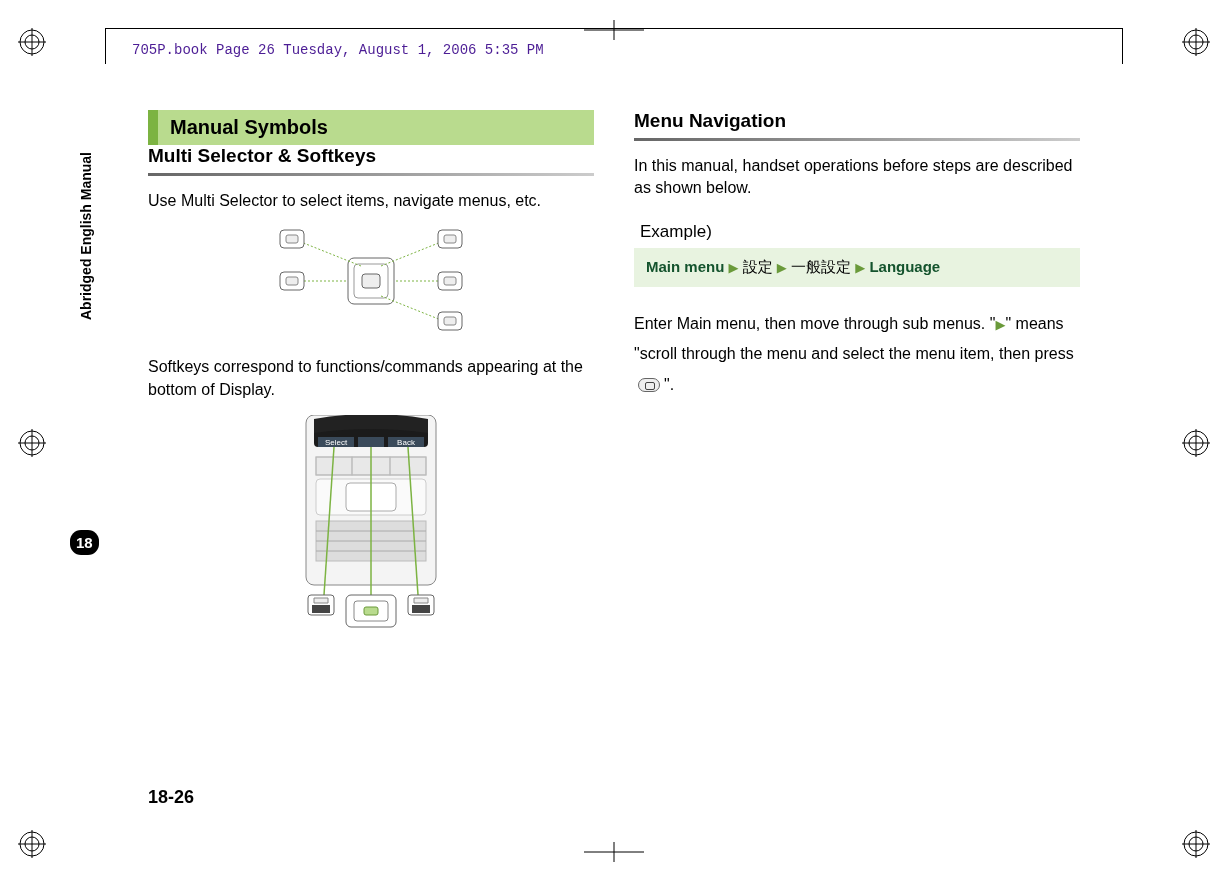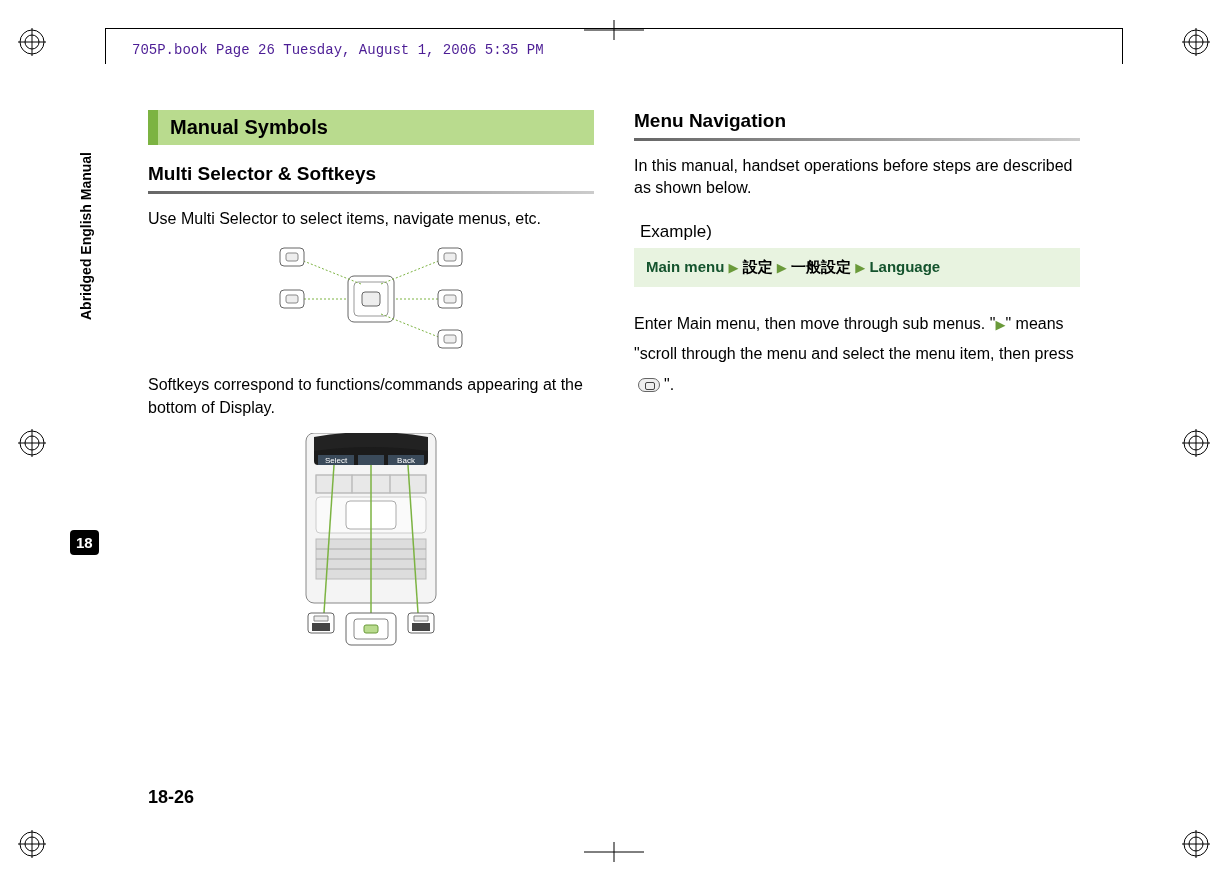--- a/index.html
+++ b/index.html
@@ -61,21 +61,20 @@
       display: flex;
       gap: 40px;
     }
     .left-col, .right-col { flex: 1; }
     .section-title-box {
       background: #b9db8e;
       border-left: 10px solid #7cb342;
       padding: 6px 12px;
       font-size: 20px;
       font-weight: bold;
-      margin-bottom: 18px;
     }
     .subsection-title {
       font-size: 19px;
       font-weight: bold;
       margin-bottom: 6px;
     }
     .subsection-rule {
       height: 3px;
       background: linear-gradient(to right, #666 0%, #ccc 100%);
       margin-bottom: 14px;
@@ -94,21 +93,21 @@
       font-size: 17px;
       margin: 22px 0 6px 6px;
     }
     .nav-box {
       background: #e8f3e0;
       padding: 10px 12px;
       font-size: 15px;
       margin-bottom: 22px;
     }
     .nav-box .nav-text { font-weight: bold; color: #14532d; }
-    .nav-box .nav-jp { font-weight: bold; color: #000; }
+    .nav-box .nav-jp { font-weight: normal; color: #000; }
     .tri { color: #6a9a3a; font-size: 13px; }
     .inline-tri { color: #6a9a3a; font-size: 13px; }
     .ok-btn-inline {
       display: inline-block;
       width: 22px; height: 14px;
       border: 1px solid #666;
       border-radius: 7px;
       background: #eee;
       vertical-align: middle;
       position: relative;
@@ -134,21 +133,21 @@
     }
     .chapter-tab {
       position: absolute;
       left: 70px;
       top: 530px;
       background: #000;
       color: #fff;
       font-weight: bold;
       font-size: 15px;
       padding: 4px 6px;
-      border-radius: 4px;
+      border-radius: 11px;
     }
     .page-num {
       position: absolute;
       bottom: 78px;
       left: 148px;
       font-size: 18px;
       font-weight: bold;
     }
     .softkey-label {
       font-size: 8px;

